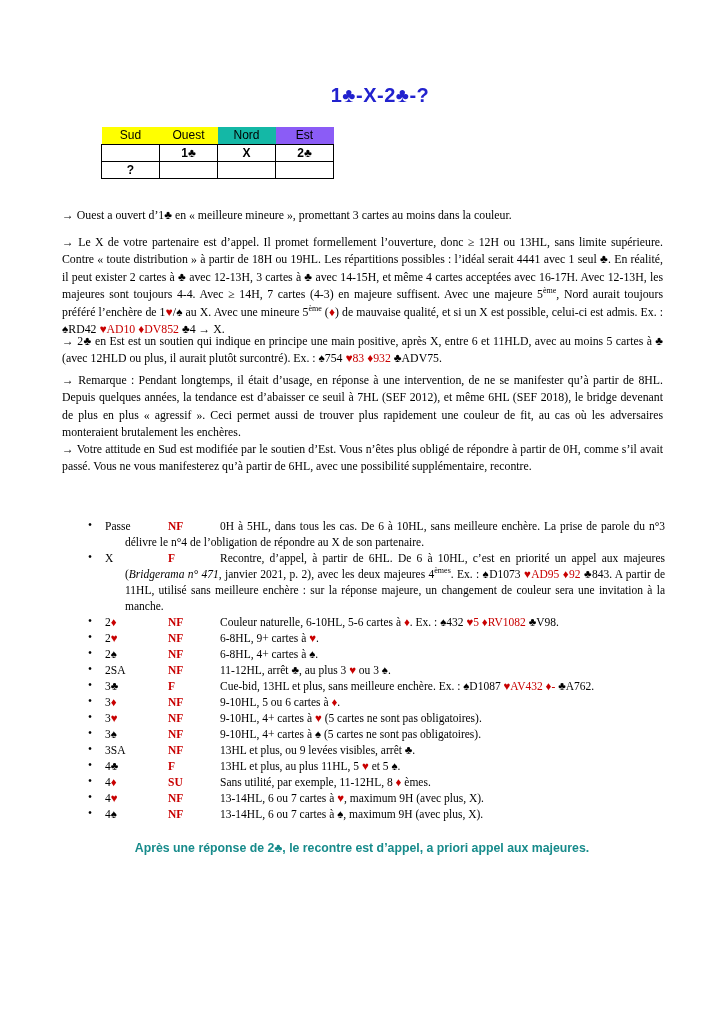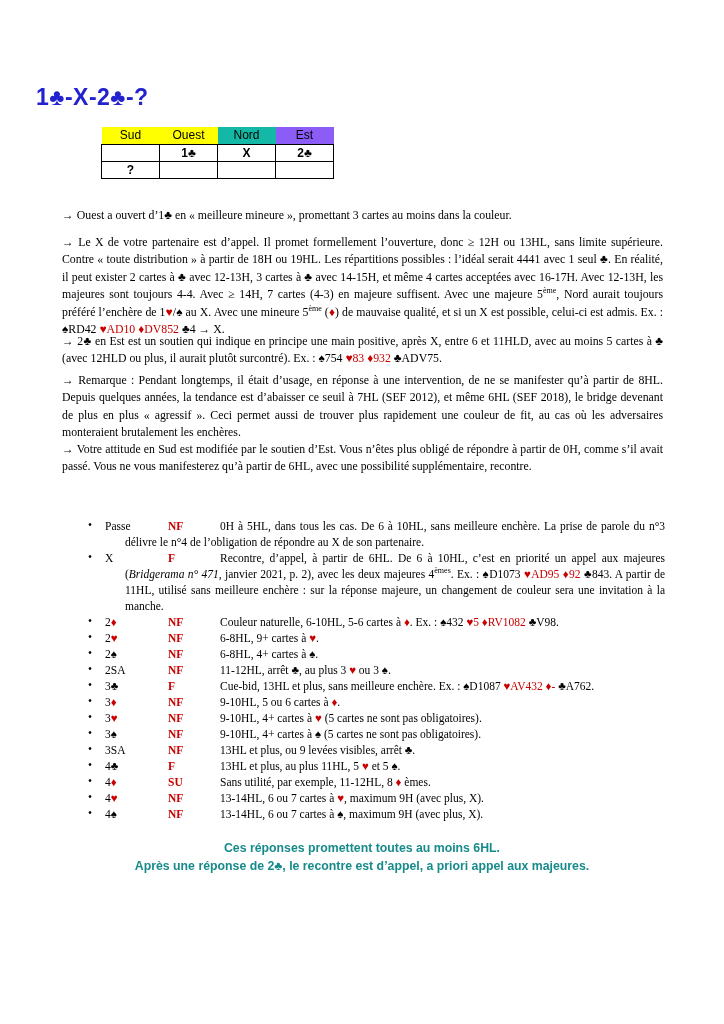--- a/index.html
+++ b/index.html
@@ -1,20 +1,20 @@
 <!DOCTYPE html>
 <html><head>
 <meta charset="utf-8">
 <style>
   html,body{margin:0;padding:0;background:#ffffff;}
   .page{position:relative;width:724px;height:1024px;background:#ffffff;overflow:hidden;
         font-family:"Liberation Serif", serif;color:#000;}
-  .title{position:absolute;top:84px;left:0;width:724px;text-align:left;padding-left:36px;
+  .title{position:absolute;top:84px;left:0;width:724px;text-align:center;padding-left:36px;
          box-sizing:border-box;font-family:"Liberation Sans", sans-serif;
-         font-size:23px;font-weight:bold;letter-spacing:.5px;}
+         font-size:20px;font-weight:bold;letter-spacing:.5px;}
   table.bid-table{position:absolute;top:127px;left:78px;border-collapse:collapse;
          font-family:"Liberation Sans", sans-serif;font-size:12px;margin-left:23px;}
   table.bid-table td{width:58px;height:17px;text-align:center;padding:0;box-sizing:border-box;}
   table.bid-table thead td{border:none;}
   table.bid-table tbody td{border:1.5px solid #000;font-weight:bold;}
   .para{position:absolute;left:62px;width:601px;font-size:11.8px;line-height:17.4px;
         text-align:justify;}
   .p0{top:207px}.p1{top:234px}.p2{top:333px}.p3{top:372px}.p4{top:441px}
   .b{font-weight:normal}
   .u{}
@@ -79,17 +79,16 @@
       <div class="bullet-item"><span class="dot">•</span><span class="bid-col"><span>3</span><span style="color: rgb(200, 0, 0);">♥</span></span><span class="code-col" style="color: rgb(200, 0, 0);">NF</span><span><span>9-10HL, 4+ cartes à </span><span style="color: rgb(200, 0, 0);">♥</span><span> (5 cartes ne sont pas obligatoires).</span></span></div>
       <div class="bullet-item"><span class="dot">•</span><span class="bid-col"><span>3♠</span></span><span class="code-col" style="color: rgb(200, 0, 0);">NF</span><span><span>9-10HL, 4+ cartes à ♠ (5 cartes ne sont pas obligatoires).</span></span></div>
       <div class="bullet-item"><span class="dot">•</span><span class="bid-col"><span>3SA</span></span><span class="code-col" style="color: rgb(200, 0, 0);">NF</span><span><span>13HL et plus, ou 9 levées visibles, arrêt ♣.</span></span></div>
       <div class="bullet-item"><span class="dot">•</span><span class="bid-col"><span>4♣</span></span><span class="code-col" style="color: rgb(200, 0, 0);">F</span><span><span>13HL et plus, au plus 11HL, 5 </span><span style="color: rgb(200, 0, 0);">♥</span><span> et 5 ♠.</span></span></div>
       <div class="bullet-item"><span class="dot">•</span><span class="bid-col"><span>4</span><span style="color: rgb(200, 0, 0);">♦</span></span><span class="code-col" style="color: rgb(200, 0, 0);">SU</span><span><span>Sans utilité, par exemple, 11-12HL, 8 </span><span style="color: rgb(200, 0, 0);">♦</span><span> èmes.</span></span></div>
       <div class="bullet-item"><span class="dot">•</span><span class="bid-col"><span>4</span><span style="color: rgb(200, 0, 0);">♥</span></span><span class="code-col" style="color: rgb(200, 0, 0);">NF</span><span><span>13-14HL, 6 ou 7 cartes à </span><span style="color: rgb(200, 0, 0);">♥</span><span>, maximum 9H (avec plus, X).</span></span></div>
       <div class="bullet-item"><span class="dot">•</span><span class="bid-col"><span>4♠</span></span><span class="code-col" style="color: rgb(200, 0, 0);">NF</span><span><span>13-14HL, 6 ou 7 cartes à ♠, maximum 9H (avec plus, X).</span></span></div>
     </div>
 
   <div class="principle" style="color: rgb(23, 139, 139);">
-    <div><span>Ces réponses promettent toutes au moins 6HL.</span></div>
     <div><span>Après une réponse de 2♣, le </span><span class="u">recontre est d’appel</span><span>, a priori appel aux majeures.</span></div>
   </div>
 
 </div>
 
 </body></html>

